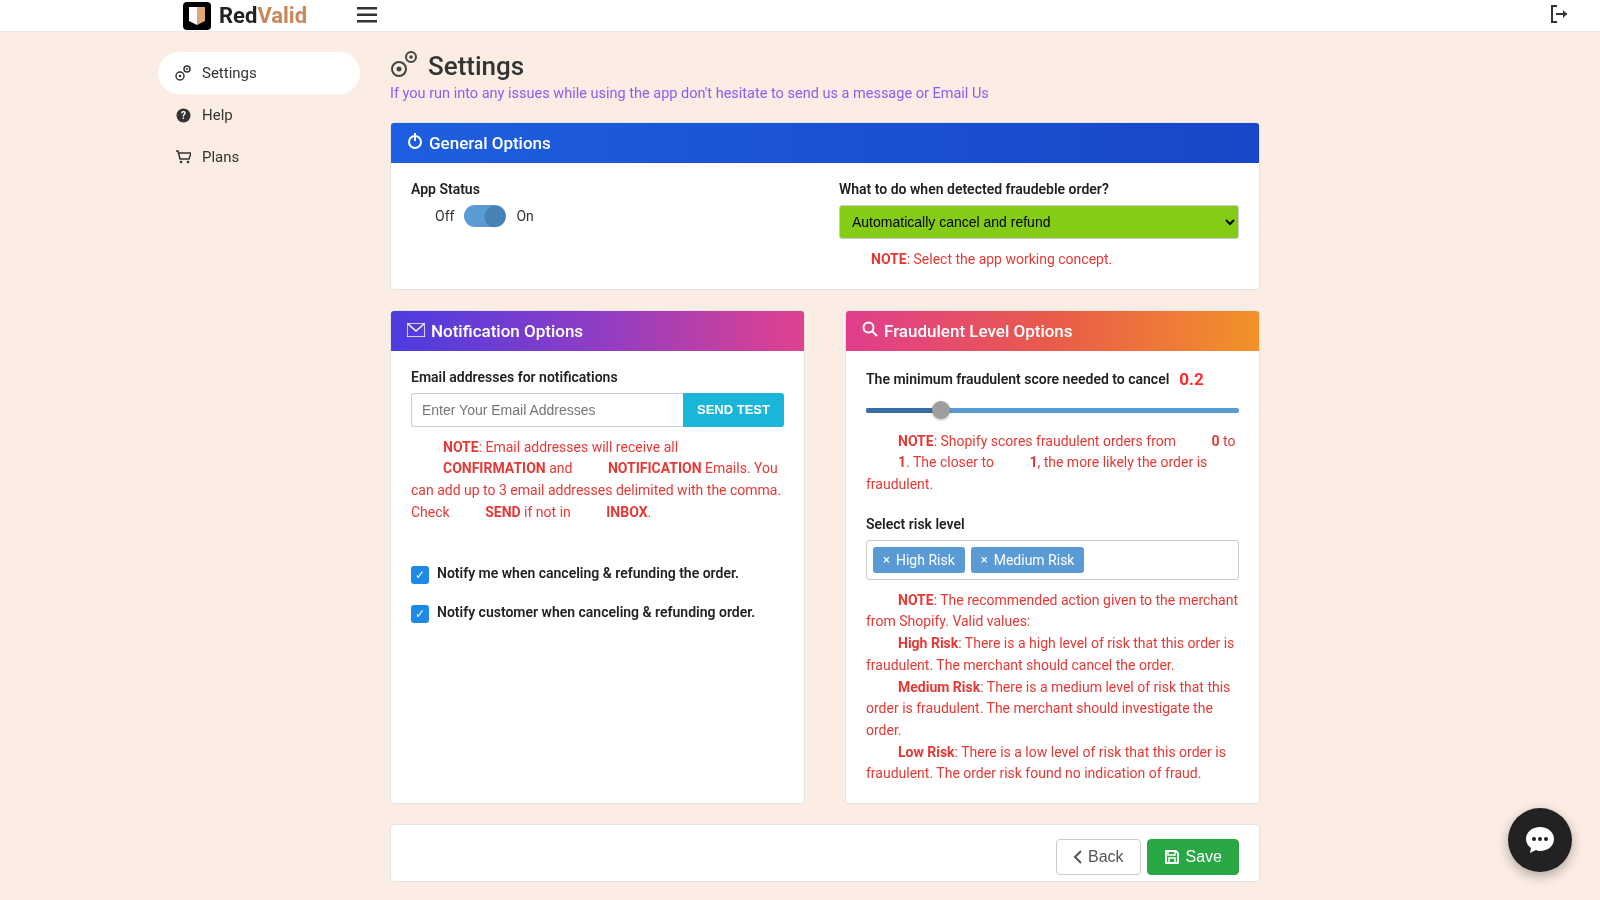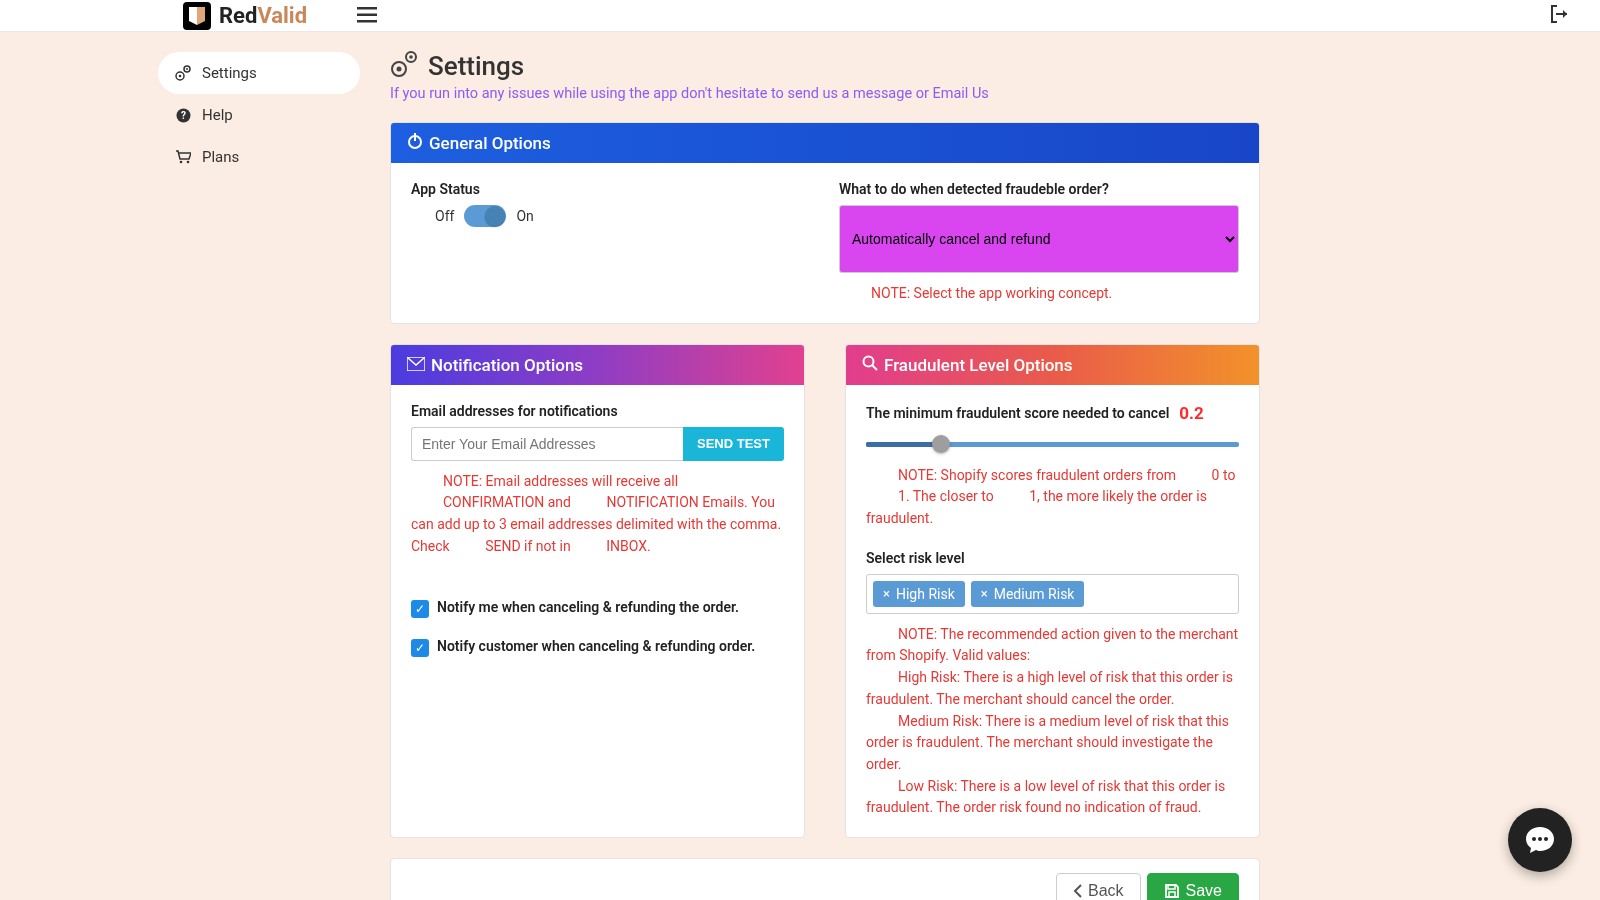--- a/index.html
+++ b/index.html
@@ -82,24 +82,24 @@
 .col { flex: 1; }
 .label { font-weight: 600; margin-bottom: 8px; display: block; color: #222; }
 .toggle-wrap { display: flex; align-items: center; gap: 10px; margin-top: 6px; margin-left: 24px; }
 .toggle {
   width: 42px; height: 22px; background: #5b9bd5; border-radius: 11px; position: relative; cursor: pointer;
 }
 .toggle .knob {
   width: 20px; height: 20px; background: #4682b4; border-radius: 50%; position: absolute; top: 1px; right: 1px; box-shadow: 0 1px 2px rgba(0,0,0,0.3);
 }
 select.form-control {
-  width: 100%; padding: 24px 8px; border: 1px solid #ccc; border-radius: 3px; font-size: 14px; background: #d946ef;
+  width: 100%; padding: 7px 8px; border: 1px solid #ccc; border-radius: 3px; font-size: 14px; background: #84cc16;
 }
 .note { color: #e53935; font-size: 14px; margin-top: 10px; line-height: 1.55; }
-.note b { font-weight: 400; padding-left: 32px; }
+.note b { font-weight: 700; padding-left: 32px; }
 .two-col { display: flex; gap: 40px; margin-top: 14px; }
 .two-col > .card { flex: 1; }
 .input-group { display: flex; margin-top: 6px; }
 .input-group input {
   flex: 1; padding: 8px 10px; border: 1px solid #ccc; border-right: none; border-radius: 3px 0 0 3px; font-size: 14px;
 }
 .input-group button {
   background: #1ab6d9; color: #fff; border: none; padding: 0 14px; font-size: 13px; font-weight: 600; border-radius: 0 3px 3px 0; cursor: pointer;
 }
 .check-row { display: flex; align-items: flex-start; margin-top: 16px; gap: 8px; }

